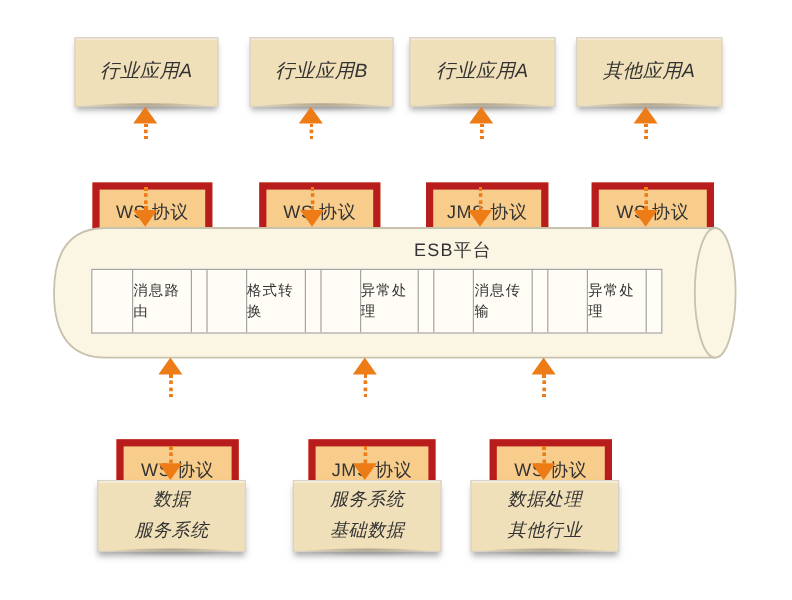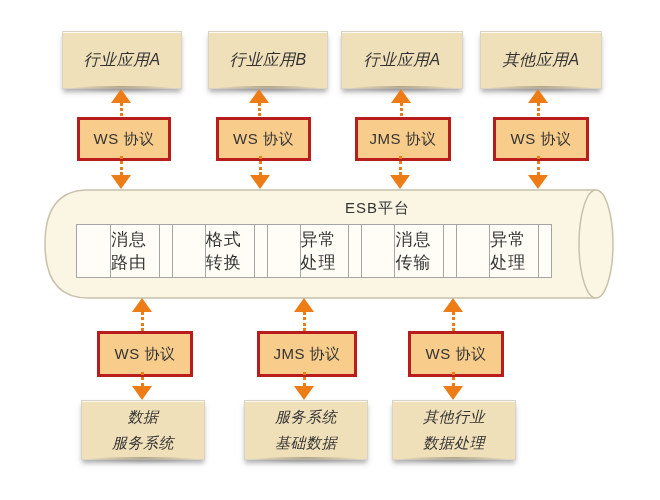--- a/index.html
+++ b/index.html
@@ -16,23 +16,23 @@
     font-style:italic;
   }
   .app-box::after{
     content:"";position:absolute;left:3px;right:3px;bottom:-5px;height:7px;
     border-radius:50%;
     background:radial-gradient(ellipse at center top, rgba(60,60,60,.38), rgba(60,60,60,0) 72%);
   }
   .app-box .line{line-height:26px;}
   
   .proto{
-    position:absolute;background:#f8cd8c;border:3px solid #b91c1c;
+    position:absolute;background:#f8cd8c;border:6px solid #b91c1c;
     display:flex;align-items:center;justify-content:center;
-    font-size:15px;color:#333;letter-spacing:.5px;
+    font-size:15px;color:#333;letter-spacing:.5px;margin-top:35px;
   }
   
   .arrow{position:absolute;width:20px;display:flex;flex-direction:column;align-items:center;}
   .tri-up{width:0;height:0;border-left:10px solid transparent;border-right:10px solid transparent;
           border-bottom:14px solid #ed7c17;}
   .tri-down{width:0;height:0;border-left:10px solid transparent;border-right:10px solid transparent;
             border-top:14px solid #ed7c17;}
   .tail{flex:1;width:0;border-left:3px dotted #ed7c17;}
   
   .cyl-svg{position:absolute;left:38px;top:185px;}
@@ -40,21 +40,21 @@
              font-size:15px;color:#333;letter-spacing:1px;}
   
   .strip{
     position:absolute;left:76px;top:224px;width:476px;height:54px;
     display:flex;background:#fffdf6;border:1px solid #a5a5a5;box-sizing:border-box;
   }
   .cell{border-left:1px solid #a5a5a5;box-sizing:border-box;}
   .cell:first-child{border-left:none;}
   .cell.n{width:13px;flex:0 0 13px;}
   .cell.w{flex:1;display:flex;align-items:center;justify-content:center;
-          font-size:17px;color:#333;letter-spacing:1px;margin-left:20px;}
+          font-size:12px;color:#333;letter-spacing:1px;margin-left:20px;}
 </style>
 </head>
 <body>
 
 <div class="canvas">
 
   <div class="app-box" style="left:62px;top:31px;width:118px;height:56px">
     <span class="line">行业应用A</span>
   </div>
   <div class="app-box" style="left:208px;top:31px;width:118px;height:56px">
@@ -162,17 +162,17 @@
 
   <div class="app-box" style="left:81px;top:400px;width:122px;height:58px;font-size:15px">
     <span class="line">数据</span>
     <span class="line">服务系统</span>
   </div>
   <div class="app-box" style="left:244px;top:400px;width:122px;height:58px;font-size:15px">
     <span class="line">服务系统</span>
     <span class="line">基础数据</span>
   </div>
   <div class="app-box" style="left:392px;top:400px;width:122px;height:58px;font-size:15px">
+    <span class="line">数据处理</span>
     <span class="line">其他行业</span>
-    <span class="line">数据处理</span>
   </div>
 
 </div>
 
 </body></html>

